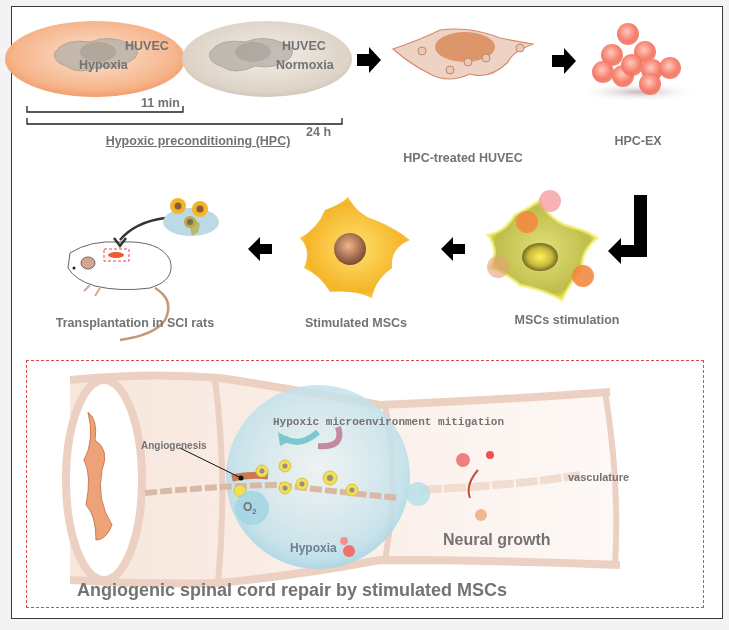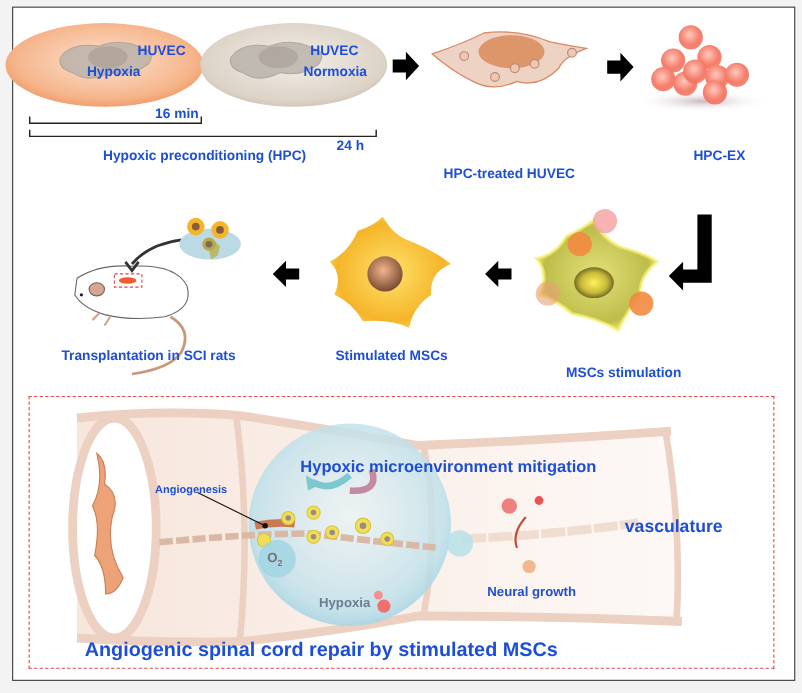--- a/index.html
+++ b/index.html
@@ -1,20 +1,20 @@
 <!DOCTYPE html>
 <html><head>
 <meta charset="utf-8">
 <style>
   html, body { margin:0; padding:0; }
   body { width:729px; height:630px; background:#f3f3f3; position:relative; overflow:hidden;
          font-family:"Liberation Sans", sans-serif; }
   .frame { position:absolute; left:11px; top:6px; width:712px; height:613px; background:#fff;
            border:1px solid #3a3a3a; box-sizing:border-box; }
-  .lbl { position:absolute; font-weight:bold; color:#1d4ed8; font-size:12.5px; white-space:nowrap; }
+  .lbl { position:absolute; font-weight:bold; color:#737373; font-size:12.5px; white-space:nowrap; }
   .center { transform:translateX(-50%); }
   svg.art { position:absolute; left:0; top:0; }
   .dashbox { position:absolute; left:26px; top:360px; width:678px; height:248px;
              border:1px dashed #e04a4a; box-sizing:border-box; }
 </style>
 </head>
 <body>
 
 <div class="frame"></div>
 
@@ -207,29 +207,29 @@
     <circle cx="481" cy="515" r="6" fill="#f0b890"></circle>
   </g>
 </svg>
 
 <div class="dashbox"></div>
 
 <div class="lbl" style="left:125px;top:39px;font-size:12.5px;">HUVEC</div>
 <div class="lbl" style="left:79px;top:58px;">Hypoxia</div>
 <div class="lbl" style="left:282px;top:39px;">HUVEC</div>
 <div class="lbl" style="left:232px;top:58px;padding-left:44px;">Normoxia</div>
-<div class="lbl" style="left:141px;top:96px;">16 min</div>
+<div class="lbl" style="left:141px;top:96px;">11 min</div>
 <div class="lbl" style="left:306px;top:125px;">24 h</div>
-<div class="lbl center" style="left:186px;top:134px;">Hypoxic preconditioning (HPC)</div>
+<div class="lbl center" style="left:198px;top:134px;text-decoration:underline;">Hypoxic preconditioning (HPC)</div>
 <div class="lbl center" style="left:463px;top:151px;">HPC-treated HUVEC</div>
-<div class="lbl center" style="left:654px;top:134px;">HPC-EX</div>
-
-<div class="lbl center" style="left:545px;top:332px;padding-left:44px;">MSCs stimulation</div>
+<div class="lbl center" style="left:638px;top:134px;">HPC-EX</div>
+
+<div class="lbl center" style="left:545px;top:313px;padding-left:44px;">MSCs stimulation</div>
 <div class="lbl center" style="left:356px;top:316px;text-align:center;">Stimulated MSCs</div>
 <div class="lbl center" style="left:135px;top:316px;">Transplantation in SCI rats</div>
 
 <div class="lbl" style="left:141px;top:440px;font-size:10px;">Angiogenesis</div>
-<div class="lbl" style="left:273px;top:416px;font-size:15px;">Hypoxic microenvironment mitigation</div>
+<div class="lbl" style="left:273px;top:416px;font-size:11px;font-family:Liberation Mono, monospace;">Hypoxic microenvironment mitigation</div>
 <div class="lbl" style="left:243px;top:500px;font-size:12px;color:#737373;"><span>O</span><sub style="font-size:8px;">2</sub></div>
 <div class="lbl" style="left:290px;top:541px;font-size:12px;color:#6b7f93;">Hypoxia</div>
-<div class="lbl" style="left:568px;top:471px;font-size:16px;">vasculature</div>
-<div class="lbl" style="left:443px;top:531px;font-size:12px;text-align:right;">Neural growth</div>
+<div class="lbl" style="left:568px;top:471px;font-size:11px;">vasculature</div>
+<div class="lbl" style="left:443px;top:531px;font-size:16px;text-align:right;">Neural growth</div>
 <div class="lbl center" style="left:292px;top:580px;font-size:18px;">Angiogenic spinal cord repair by stimulated MSCs</div>
 
 </body></html>

